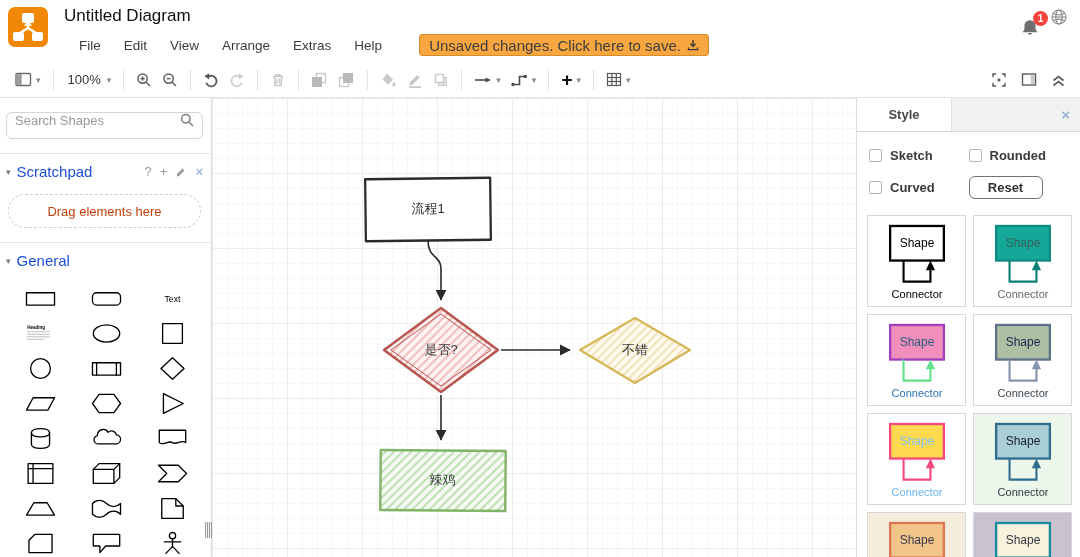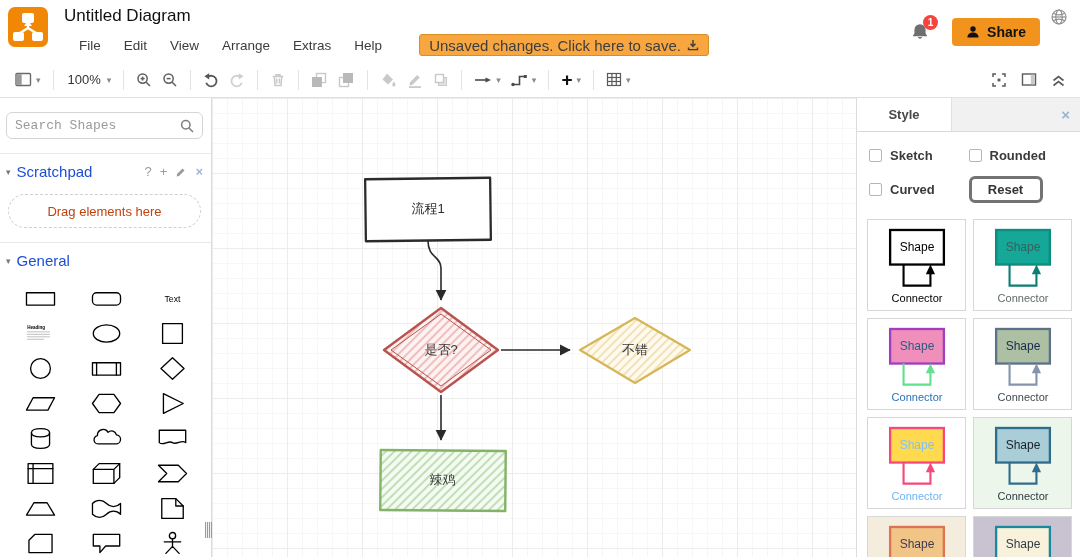--- a/index.html
+++ b/index.html
@@ -35,21 +35,21 @@
   .plus-glyph { font-size:19px; font-weight:bold; color:#111; line-height:16px; }
   .tb-right { margin-left:auto; display:flex; align-items:center; gap:14px; padding-right:4px; }
 
   
   .main { display:flex; height:459px; position:relative; }
 
   
   .sidebar { width:212px; flex:none; border-right:1px solid #dcdcdc; background:#fff;
              position:relative; overflow:hidden; }
   .search-box { margin:14px 8px 0 6px; height:27px; border:1px solid #d5d5d5; border-radius:6px;
-                display:flex; align-items:center; padding:0 8px; gap:6px;font-family:Liberation Mono, monospace; }
+                display:flex; align-items:flex-start; padding:0 8px; gap:6px; }
   .search-box input { border:none; outline:none; flex:1; font-size:13px; color:#555;
                       font-family:inherit; background:transparent; min-width:0; }
   .search-box input::placeholder { color:#9a9a9a; }
   .side-divider { height:1px; background:#e8e8e8; margin-top:14px; }
   .section-head { display:flex; align-items:center; padding:9px 8px 8px 6px; }
   .section-head .tri { font-size:9px; color:#777; margin-right:6px; }
   .section-title { font-size:15px; color:#1d4ed8; }
   .scratch-icons { margin-left:auto; display:flex; align-items:center; gap:8px; }
   .scratch-icons .sic { color:#9a9a9a; font-size:13px; }
   .scratch-icons .closeic { color:#9cb8dc; font-weight:bold; font-size:13px; }
@@ -78,21 +78,21 @@
           height:34px; flex:none; }
   .tab { width:95px; display:flex; align-items:center; justify-content:center;
          font-size:13px; font-weight:bold; color:#484848; border-right:1px solid #e0e0e0; }
   .tab.active { background:#fff; }
   .tabs .panel-close { margin-left:auto; display:flex; align-items:center; padding:0 10px;
                        color:#9cb3d2; font-weight:bold; font-size:15px; }
   .controls { padding:16px 12px 12px 12px; display:grid; grid-template-columns:1fr 1fr;
               row-gap:13px; align-items:center; flex:none; }
   .cbrow { display:flex; align-items:center; gap:8px; font-size:13px; font-weight:600; color:#3a3a3a; }
   .cb { width:13px; height:13px; border:1px solid #b5b5b5; border-radius:2px; background:#fff; flex:none; }
-  .reset-btn { width:74px; text-align:center; border:3px solid #737373; border-radius:6px;
+  .reset-btn { width:74px; text-align:center; border:1px solid #737373; border-radius:6px;
                background:#fff; padding:3px 0; font-size:13px; font-weight:600; color:#333; }
   .cards { padding:4px 8px 0 10px; display:grid; grid-template-columns:1fr 1fr; gap:7px;
            overflow:hidden; flex:1; }
   .card { border:1px solid #d7d7d7; height:92px; display:flex; align-items:center;
           justify-content:center; background:#fff; }
 </style>
 </head>
 <body>
 
 <div class="header">
@@ -137,27 +137,20 @@
     <path d="M3.3,5.3 c3.4,2 8,2 11.4,0 M3.3,12.7 c3.4,-2 8,-2 11.4,0"></path>
   </svg>
 
   <div class="hdr-right">
     <div class="bell-wrap">
       <svg viewBox="0 0 18 18" width="20" height="20">
         <path d="M9,2 a5,5 0 0 1 5,5 v3.2 l1.6,2.6 H2.4 L4,10.2 V7 a5,5 0 0 1 5,-5 z" fill="#6f6f6f"></path>
         <path d="M7.1,13.6 a1.95,1.95 0 0 0 3.8,0 z" fill="#6f6f6f"></path>
       </svg>
       <div class="badge">1</div>
-    </div>
-    <div class="share-btn">
-      <svg width="14" height="14" viewBox="0 0 14 14">
-        <circle cx="7" cy="4" r="2.7" fill="#111"></circle>
-        <path d="M1.4,12.6 c0,-3.4 2.6,-5.1 5.6,-5.1 s5.6,1.7 5.6,5.1 z" fill="#111"></path>
-      </svg>
-      <span>Share</span>
     </div>
   </div>
 </div>
 
 <div class="toolbar">
   <div class="tb">
     <svg width="17" height="15" viewBox="0 0 17 15">
       <rect x="1" y="1.5" width="14.5" height="12" rx="1" fill="#fff" stroke="#6a6a6a" stroke-width="1.4"></rect>
       <rect x="1.7" y="2.2" width="5" height="10.6" fill="#9a9a9a"></rect>
     </svg>

